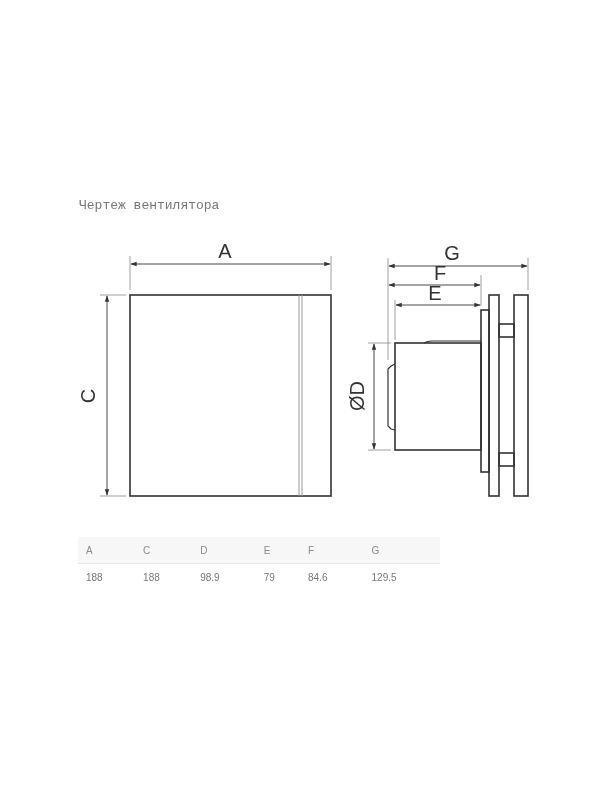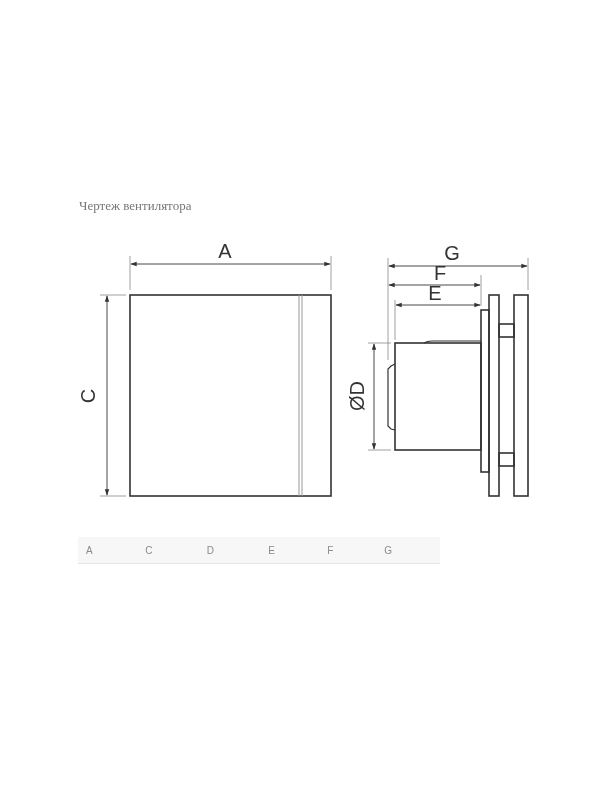--- a/index.html
+++ b/index.html
@@ -1,17 +1,17 @@
 <!DOCTYPE html>
 <html><head>
 <meta charset="utf-8">
 <style>
   html, body { margin:0; padding:0; background:#ffffff; }
   body { width:600px; height:800px; position:relative; overflow:hidden; font-family:"Liberation Sans", sans-serif; }
-  .title { position:absolute; left:79px; top:198px; font-family:Liberation Serif, serif; font-size:13px; color:#777777; }
+  .title { position:absolute; left:79px; top:198px; font-family:Liberation Mono, monospace; font-size:13px; color:#777777; }
   svg.drawing { position:absolute; left:0; top:0; }
   .dim-label { font-family:"Liberation Sans", sans-serif; font-size:20px; fill:#333333; }
   .tbl { position:absolute; left:78px; top:537px; width:362px; border-collapse:collapse; font-size:10px; color:#8a8a8a; }
   .tbl td { padding:0 0 0 8px; height:26px; }
   .tbl tr.head td { background:#f7f7f7; border-bottom:1px solid #e6e6e6; }
   .tbl tr.vals td { color:#777777; }
 </style>
 </head>
 <body>
 
@@ -80,14 +80,22 @@
 <table class="tbl">
   <tbody>
       <tr class="head">
     <td>A</td>
     <td>C</td>
     <td>D</td>
     <td>E</td>
     <td>F</td>
     <td>G</td>
   </tr>
+  <tr class="vals">
+    <td>188</td>
+    <td>188</td>
+    <td>98.9</td>
+    <td>79</td>
+    <td>84.6</td>
+    <td>129.5</td>
+  </tr>
 </tbody>
   </table>
 
 </body></html>

